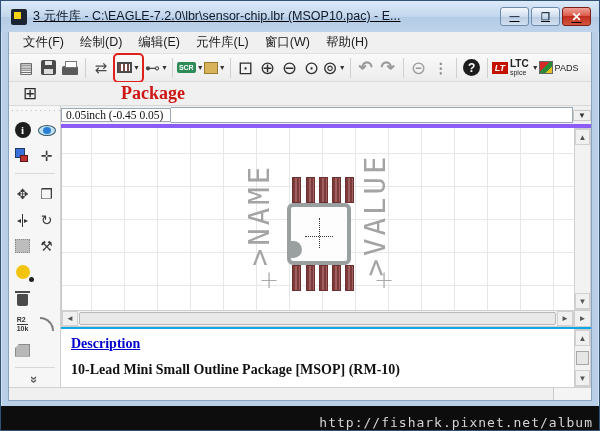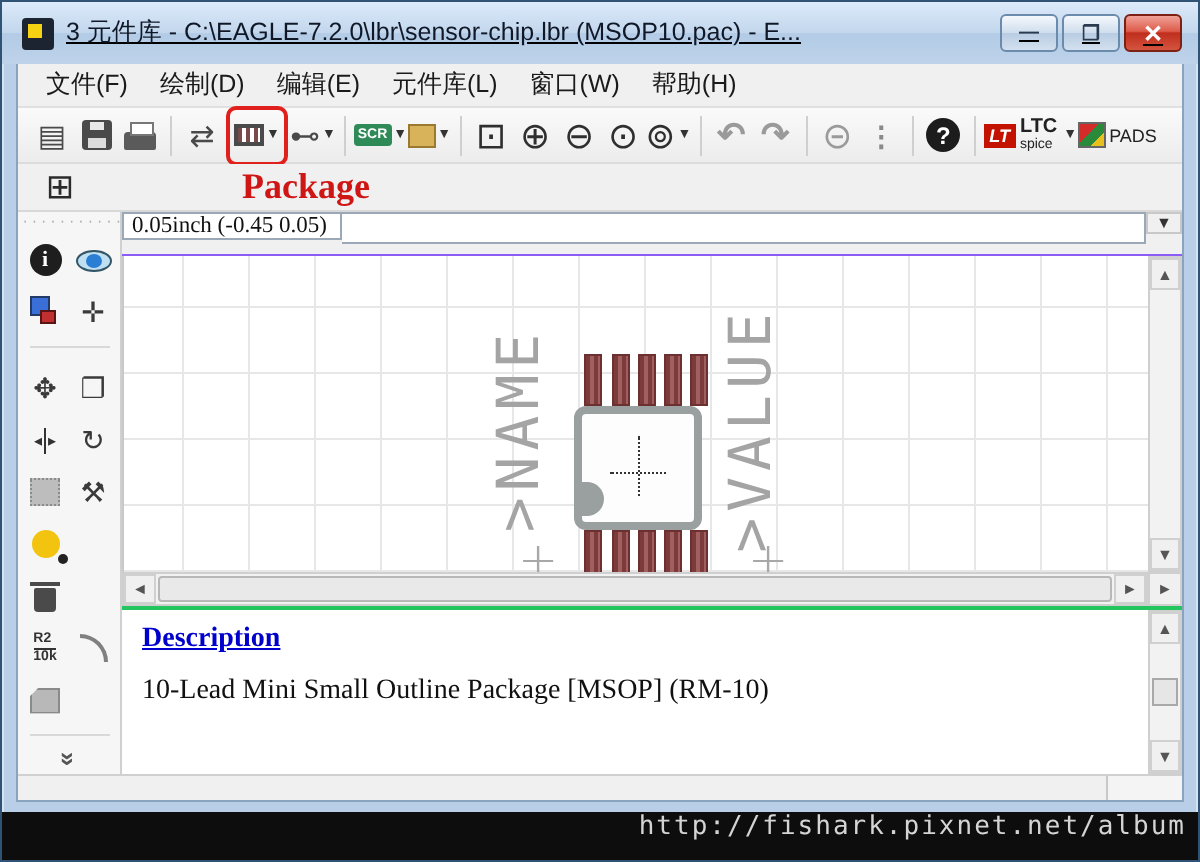--- a/index.html
+++ b/index.html
@@ -101,51 +101,51 @@
   .nv-ic { font-size:7px; font-weight:bold; color:#333; line-height:1.1; text-align:left; }
   .nv-ic .bot { border-top:1px solid #333; }
   .arc-ic { width:14px; height:14px; border-top:2.5px solid #808080; border-right:2.5px solid #808080; border-radius:0 14px 0 0; }
   .poly-ic { width:15px; height:13px; background:#b8b8b8; border:1px solid #8a8a8a; clip-path:polygon(0 100%,0 35%,30% 0,100% 0,100% 100%); }
   .mir { display:flex; align-items:center; font-size:8px; color:#333; }
   .mir .bar { width:1px; height:13px; background:#333; margin:0 1px; }
   .chev { transform:rotate(90deg); font-size:13px; color:#555; font-weight:bold; }
 
   .workcol { flex:1; display:flex; flex-direction:column; min-width:0; }
 
-  .coordbar { height:22px; display:flex; align-items:flex-start; background:#f0f0f0; border-bottom:1px solid #8b5cf6; }
+  .coordbar { height:22px; display:flex; align-items:center; background:#f0f0f0; border-bottom:4px solid #8b5cf6; }
   .coord-box { width:110px; background:#fff; border:1px solid #9aa8b8; font-size:11.5px; color:#111; display:flex; align-items:center; padding-left:4px; white-space:nowrap; font-family:"Liberation Serif",serif; }
   .cmd-input { flex:1; border:1px solid #9aa8b8; border-left:none; background:#fff; font-size:12px; padding:0 4px; font-family:"Liberation Sans",sans-serif; }
   .coord-dd { width:18px; display:flex; align-items:center; justify-content:center; font-size:8px; color:#333; background:#f0f0f0; border:1px solid #c8c8c8; }
 
   .canvasrow { flex:1; display:flex; min-height:0; }
   .canvas {
     flex:1; position:relative; overflow:hidden; background:#fff;
     background-image:linear-gradient(#e7e7e7 1px,transparent 1px),linear-gradient(90deg,#e7e7e7 1px,transparent 1px);
     background-size:33px 33px; background-position:-4px -8px;
     border-left:1px solid #c8c8c8;
   }
   .vscroll { width:17px; background:#f2f2f2; border:1px solid #cfcfcf; display:flex; flex-direction:column; justify-content:space-between; }
   .sb-btn { height:16px; display:flex; align-items:center; justify-content:center; font-size:8px; color:#555; background:#f0f0f0; border:1px solid #d0d0d0; }
   .hscrollrow { height:17px; display:flex; }
   .hscroll { flex:1; background:#f2f2f2; border:1px solid #cfcfcf; display:flex; }
   .sb-btn.h { width:16px; height:100%; }
   .h-thumb { flex:1; margin:1px; background:#e9e9e9; border:1px solid #b8b8b8; border-radius:2px; }
   .corner { width:17px; background:#f0f0f0; border:1px solid #cfcfcf; display:flex; align-items:center; justify-content:center; font-size:8px; color:#555; }
 
-  .descrow { height:84px; display:flex; border-top:2px solid #22c55e; }
+  .descrow { height:60px; display:flex; border-top:2px solid #0ea5e9; }
   .descpanel { flex:1; background:#fff; padding:5px 0 0 10px; font-family:"Liberation Serif",serif; overflow:hidden; }
   .desc-link { color:#0000cc; text-decoration:underline; font-size:14px; font-weight:bold; }
-  .desc-text { margin-top:10px; font-size:14px; font-weight:normal; color:#111; }
+  .desc-text { margin-top:10px; font-size:14px; font-weight:bold; color:#111; }
   .dscroll { width:17px; background:#f2f2f2; border:1px solid #cfcfcf; display:flex; flex-direction:column; justify-content:space-between; }
   .d-thumb { height:14px; margin:1px 1px; background:#e6e6e6; border:1px solid #a8a8a8; }
 
   .statusbar { height:13px; background:#f0f0f0; border-top:1px solid #d0d0d0; display:flex; justify-content:flex-end; }
   .status-cell { width:38px; border-left:1px solid #c8c8c8; background:#f4f4f4; }
 
-  .urlbar { position:absolute; left:0; right:0; bottom:0; height:24px; background:#0d0d0d; display:flex; align-items:flex-start; justify-content:flex-end; padding-right:6px; }
+  .urlbar { position:absolute; left:0; right:0; bottom:0; height:24px; background:#0d0d0d; display:flex; align-items:flex-end; justify-content:flex-end; padding-right:6px; }
   .url-text { font-family:"DejaVu Sans Mono",monospace; font-size:13px; color:#d4d4d4; letter-spacing:1px; }
 
   
   .pkg-body { position:absolute; left:225px; top:75px; width:64px; height:62px; border:4px solid #9aa0a0; border-radius:6px; background:#fdfdfd; }
   .notch { position:absolute; left:229px; top:113px; width:11px; height:17px; background:#9aa0a0; border-radius:0 9px 9px 0; }
   .pad { position:absolute; width:9px; height:26px; background:repeating-linear-gradient(90deg,#7c3a3a 0 2px,#a06060 2px 4px); border:1px solid #6d3030; }
   .ch-h { position:absolute; left:243px; top:108px; width:28px; border-top:1px dotted #333; }
   .ch-v { position:absolute; left:257px; top:90px; height:30px; border-left:1px dotted #333; }
   .vtext { position:absolute; font-family:"DejaVu Sans Mono",monospace; color:#a4a4a4; font-size:29px; letter-spacing:3px; white-space:nowrap; transform:translate(-50%,-50%) rotate(-90deg); }
   .pmark { position:absolute; font-size:24px; font-weight:200; color:#a8a8a8; transform:translate(-50%,-50%); font-family:"DejaVu Sans",sans-serif; }

